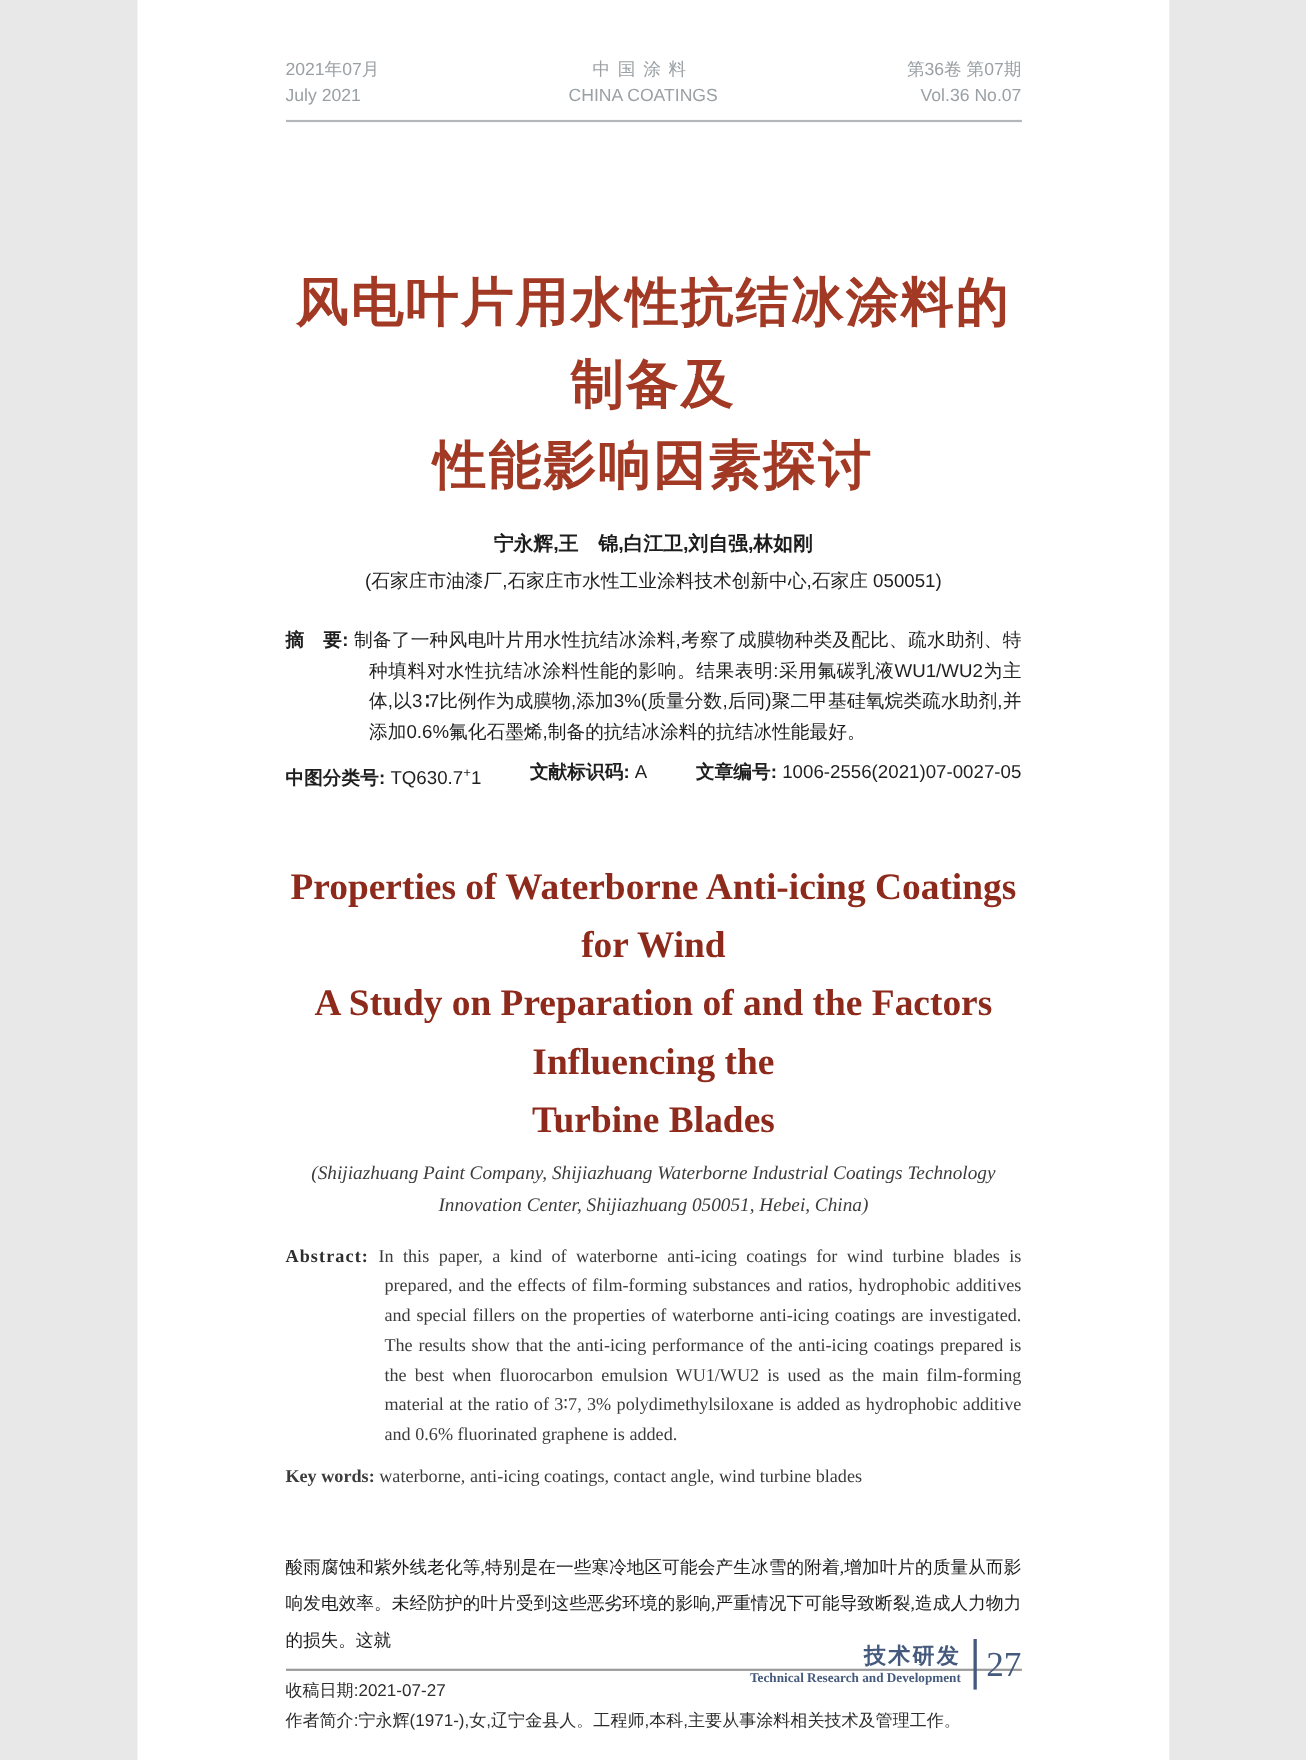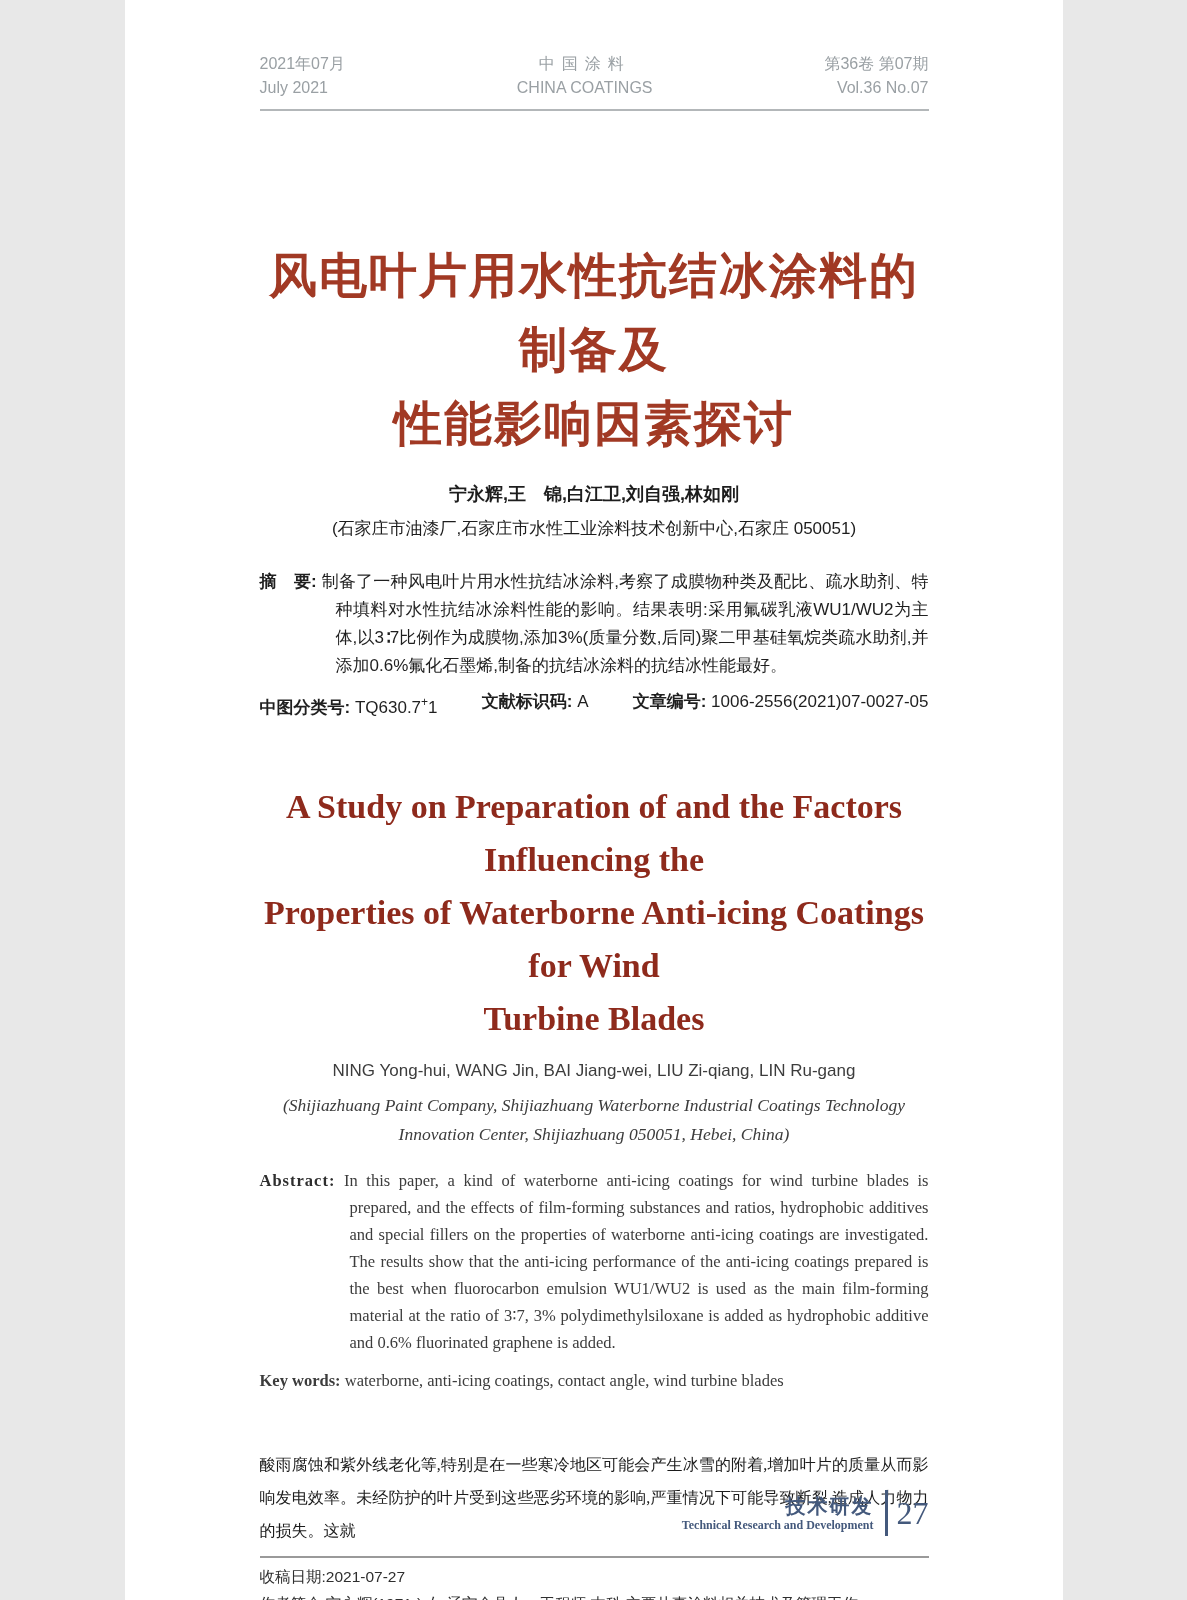--- a/index.html
+++ b/index.html
@@ -231,26 +231,25 @@
         <span>A</span>
       </div>
       <div>
         <span class="lbl">文章编号:</span>
         <span>1006-2556(2021)07-0027-05</span>
       </div>
     </div>
 
 
     <h2 class="title-en">
+      <div>Properties of Waterborne Anti-icing Coatings for Wind</div>
       <div>A Study on Preparation of and the Factors Influencing the</div>
-      <div>Properties of Waterborne Anti-icing Coatings for Wind</div>
       <div>Turbine Blades</div>
     </h2>
 
-    <div class="authors-en">NING Yong-hui, WANG Jin, BAI Jiang-wei, LIU Zi-qiang, LIN Ru-gang</div>
     <div class="affil-en">(Shijiazhuang Paint Company, Shijiazhuang Waterborne Industrial Coatings Technology Innovation Center, Shijiazhuang 050051, Hebei, China)</div>
 
     <div class="abstract-en">
       <span class="lbl">Abstract:</span>
       <span>In this paper, a kind of waterborne anti-icing coatings for wind turbine blades is prepared, and the effects of film-forming substances and ratios, hydrophobic additives and special fillers on the properties of waterborne anti-icing coatings are investigated. The results show that the anti-icing performance of the anti-icing coatings prepared is the best when fluorocarbon emulsion WU1/WU2 is used as the main film-forming material at the ratio of 3∶7, 3% polydimethylsiloxane is added as hydrophobic additive and 0.6% fluorinated graphene is added.</span>
     </div>
 
     <div class="keywords-en">
       <span class="lbl">Key words:</span>
       <span>waterborne, anti-icing coatings, contact angle, wind turbine blades</span>

